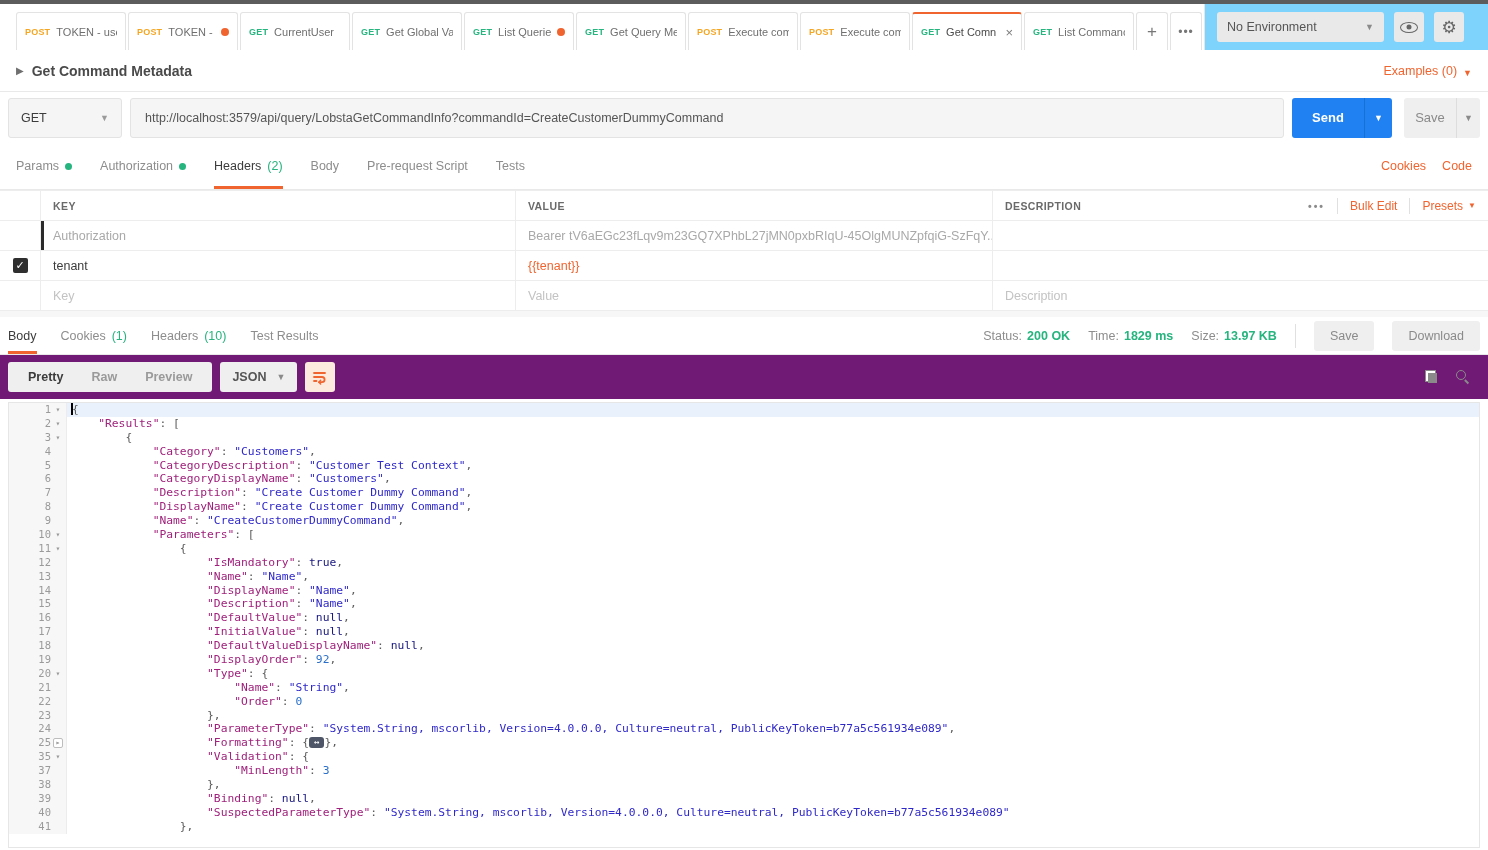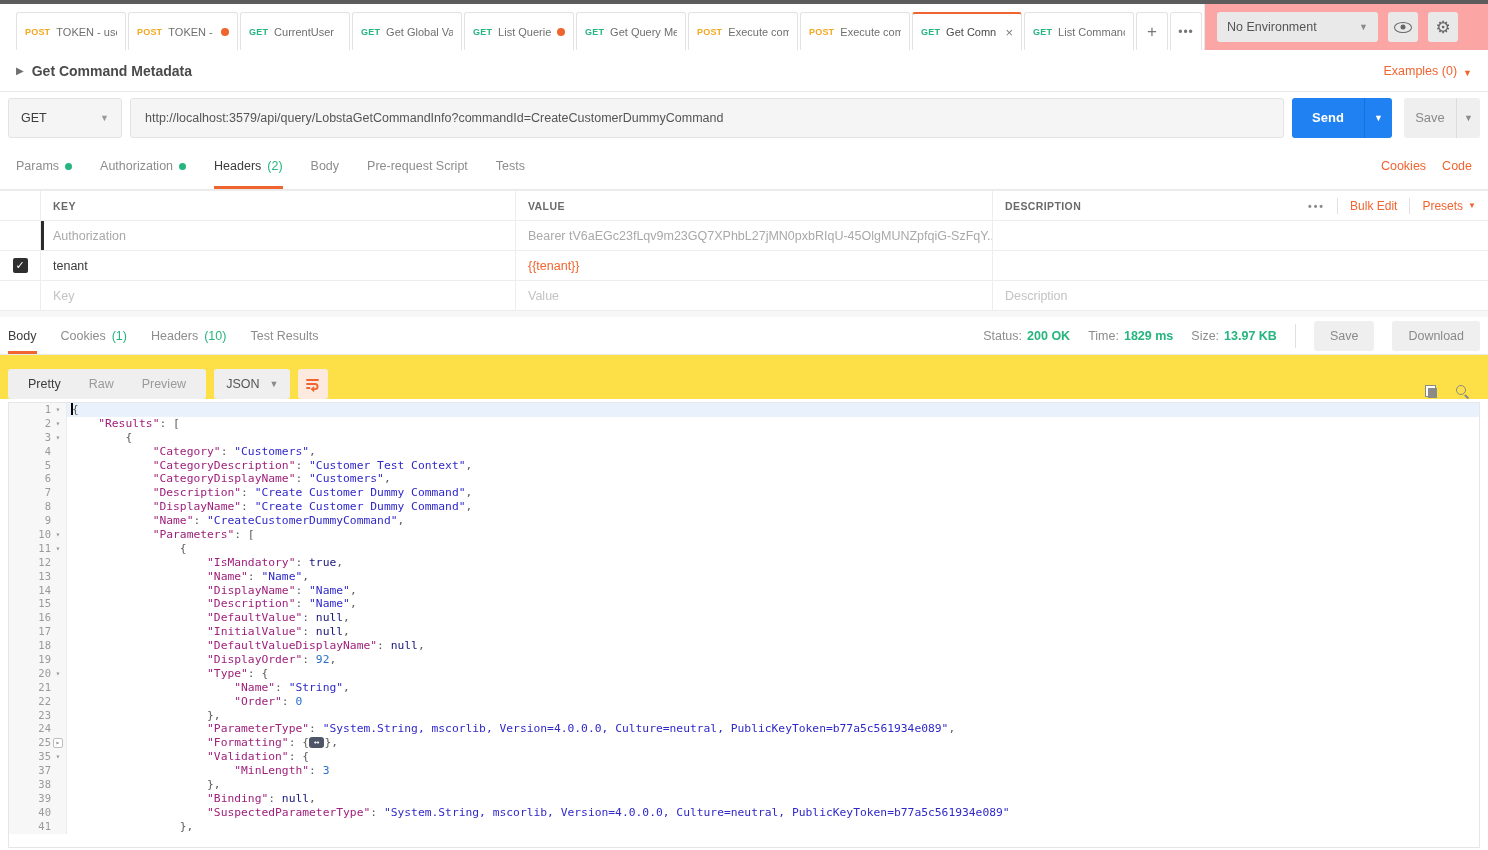--- a/index.html
+++ b/index.html
@@ -17,21 +17,21 @@
   .tab.active { border-top:2px solid #f0642f; color:#4a4a4a; }
   .tab .method { font-size:9px; font-weight:bold; letter-spacing:.2px; }
   .m-get { color:#26b47f; } .m-post { color:#f5a623; }
   .tab .label { overflow:hidden; white-space:nowrap; flex:1; }
   .tab .dot { width:8px; height:8px; border-radius:50%; background:#f0642f; flex:0 0 auto; }
   .tab .close { color:#7d7d7d; font-size:13px; flex:0 0 auto; }
   .tabctl { width:32px; height:38px; border:1px solid #e3e3e3; border-bottom:none; border-radius:3px 3px 0 0;
     display:flex; align-items:center; justify-content:center; color:#777; font-size:17px; margin-right:2px;
     background:#fff; cursor:pointer; }
   .env-area { flex:1; height:46px; border-left:1px solid #e6e6e6; display:flex; align-items:center;
-    gap:10px; padding:0 30px 0 12px; background:#fca5a5; }
+    gap:10px; padding:0 24px 0 12px; background:#7dd3fc; }
   .env-select { flex:1; max-width:205px; height:30px; background:#e9e9e9; border-radius:3px;
     display:flex; align-items:center; padding:0 10px; font-size:12.5px; color:#555; cursor:pointer; }
   .env-select .caret { margin-left:auto; color:#8a8a8a; font-size:9px; }
   .icon-btn { width:30px; height:30px; background:#e9e9e9; border-radius:3px; display:flex;
     align-items:center; justify-content:center; cursor:pointer; color:#666; }
   .eye { position:relative; width:18px; height:11px; border:1.6px solid #666; border-radius:50%; }
   .eye::after { content:""; position:absolute; left:50%; top:50%; width:5px; height:5px;
     transform:translate(-50%,-50%); background:#666; border-radius:50%; }
   .gear { font-size:17px; color:#666; }
 
@@ -101,21 +101,21 @@
   .resp-meta .rtab { margin-right:24px; }
   .resp-stats { margin-left:auto; display:flex; align-items:center; gap:18px; font-size:12.5px; }
   .stat { display:flex; gap:5px; }
   .stat .lab { color:#8d8d8d; }
   .stat .val { color:#26b47f; font-weight:bold; }
   .stats-div { width:1px; height:24px; background:#e0e0e0; }
   .mini-btn { height:30px; padding:0 16px; background:#efefef; border-radius:3px; color:#8a8a8a;
     font-size:12.5px; display:flex; align-items:center; cursor:pointer; }
 
   
-  .resp-toolbar { height:44px; display:flex; align-items:flex-end; padding:0 8px; gap:8px; background:#fde047; }
+  .resp-toolbar { height:44px; display:flex; align-items:center; padding:0 8px; gap:8px; background:#701a75;font-weight:bold; }
   .view-group { height:30px; background:#efefef; border-radius:3px; display:flex; align-items:center;
     padding:0 6px; }
   .vmode { padding:0 14px; font-size:12.5px; color:#9a9a9a; cursor:pointer; }
   .vmode.active { color:#3c3c3c; }
   .fmt-select { height:30px; background:#efefef; border-radius:3px; display:flex; align-items:center;
     gap:10px; padding:0 12px; font-size:12.5px; color:#555; cursor:pointer; }
   .fmt-select .caret { font-size:9px; color:#8a8a8a; }
   .wrap-btn { width:30px; height:30px; background:#fceade; border-radius:3px; display:flex;
     align-items:center; justify-content:center; cursor:pointer; }
   .tool-icons { margin-left:auto; display:flex; align-items:center; gap:18px; padding-right:10px; }

